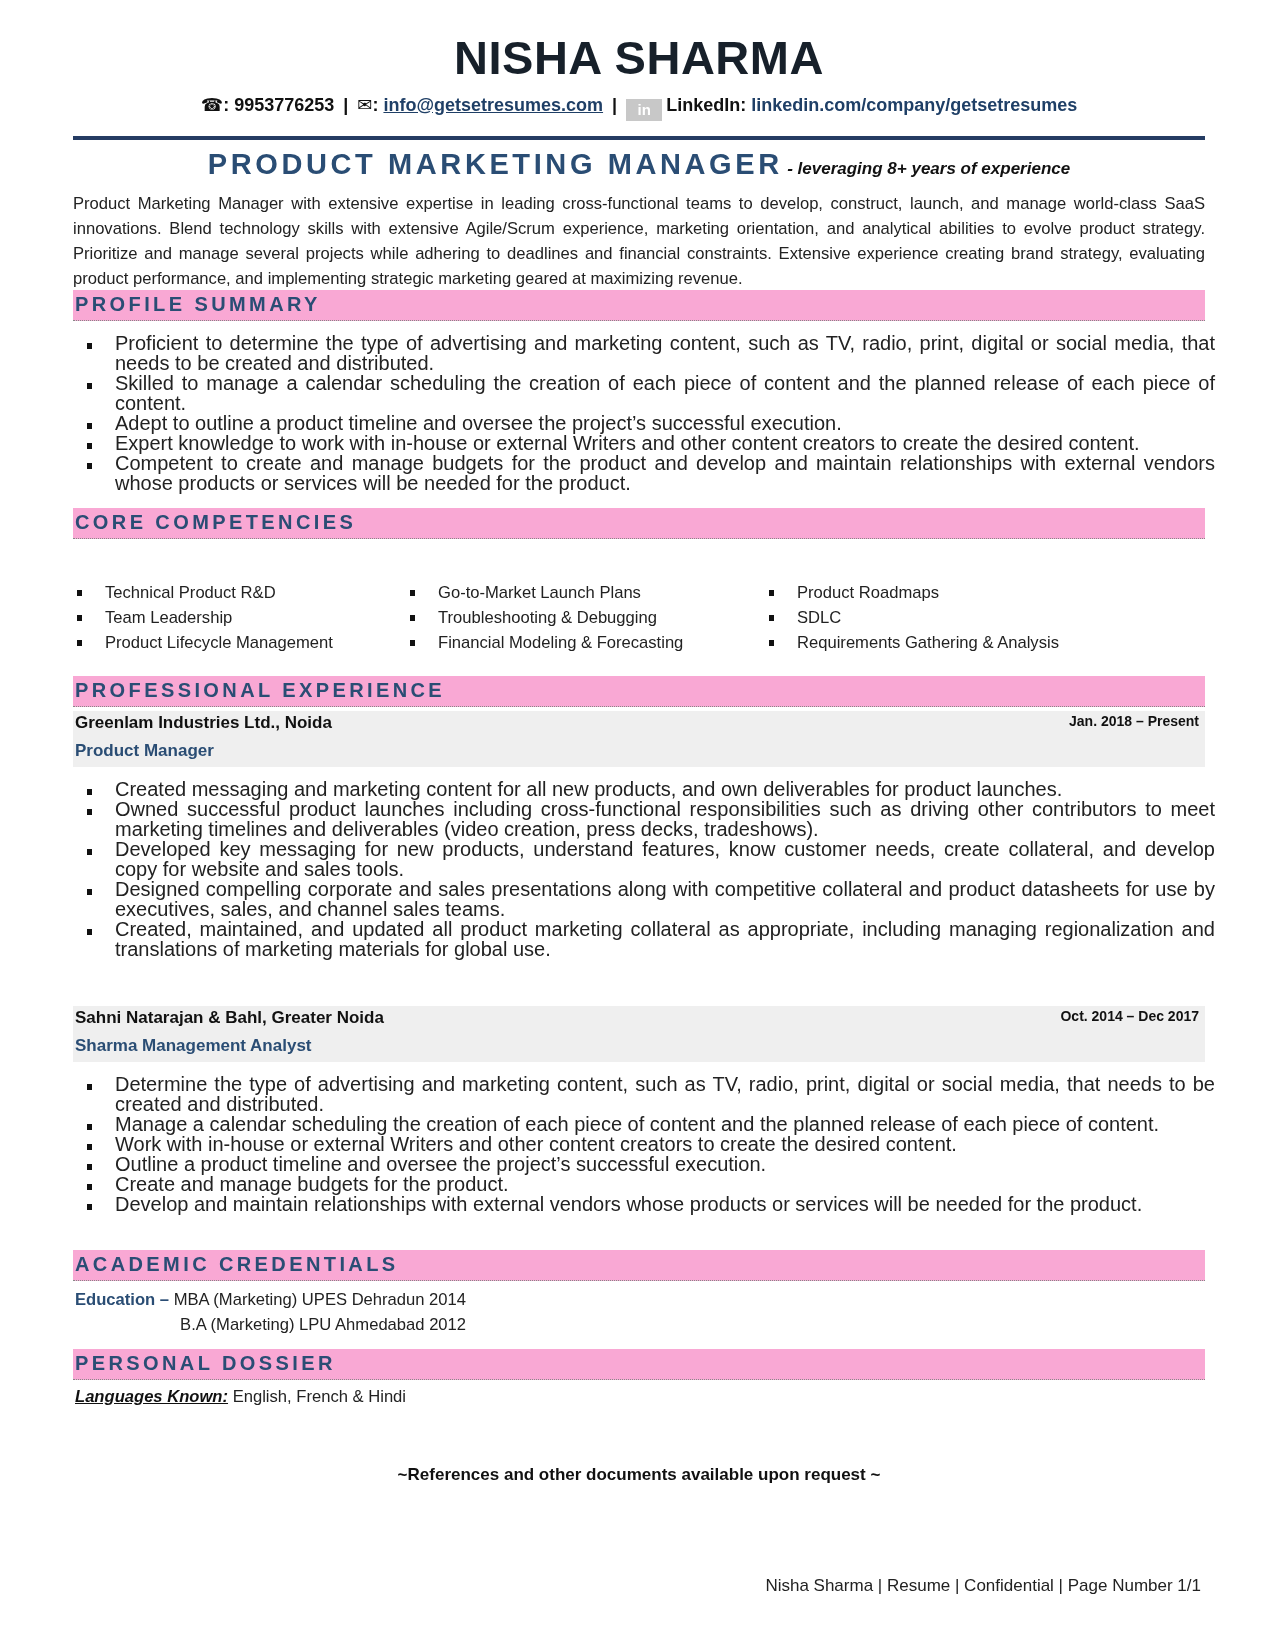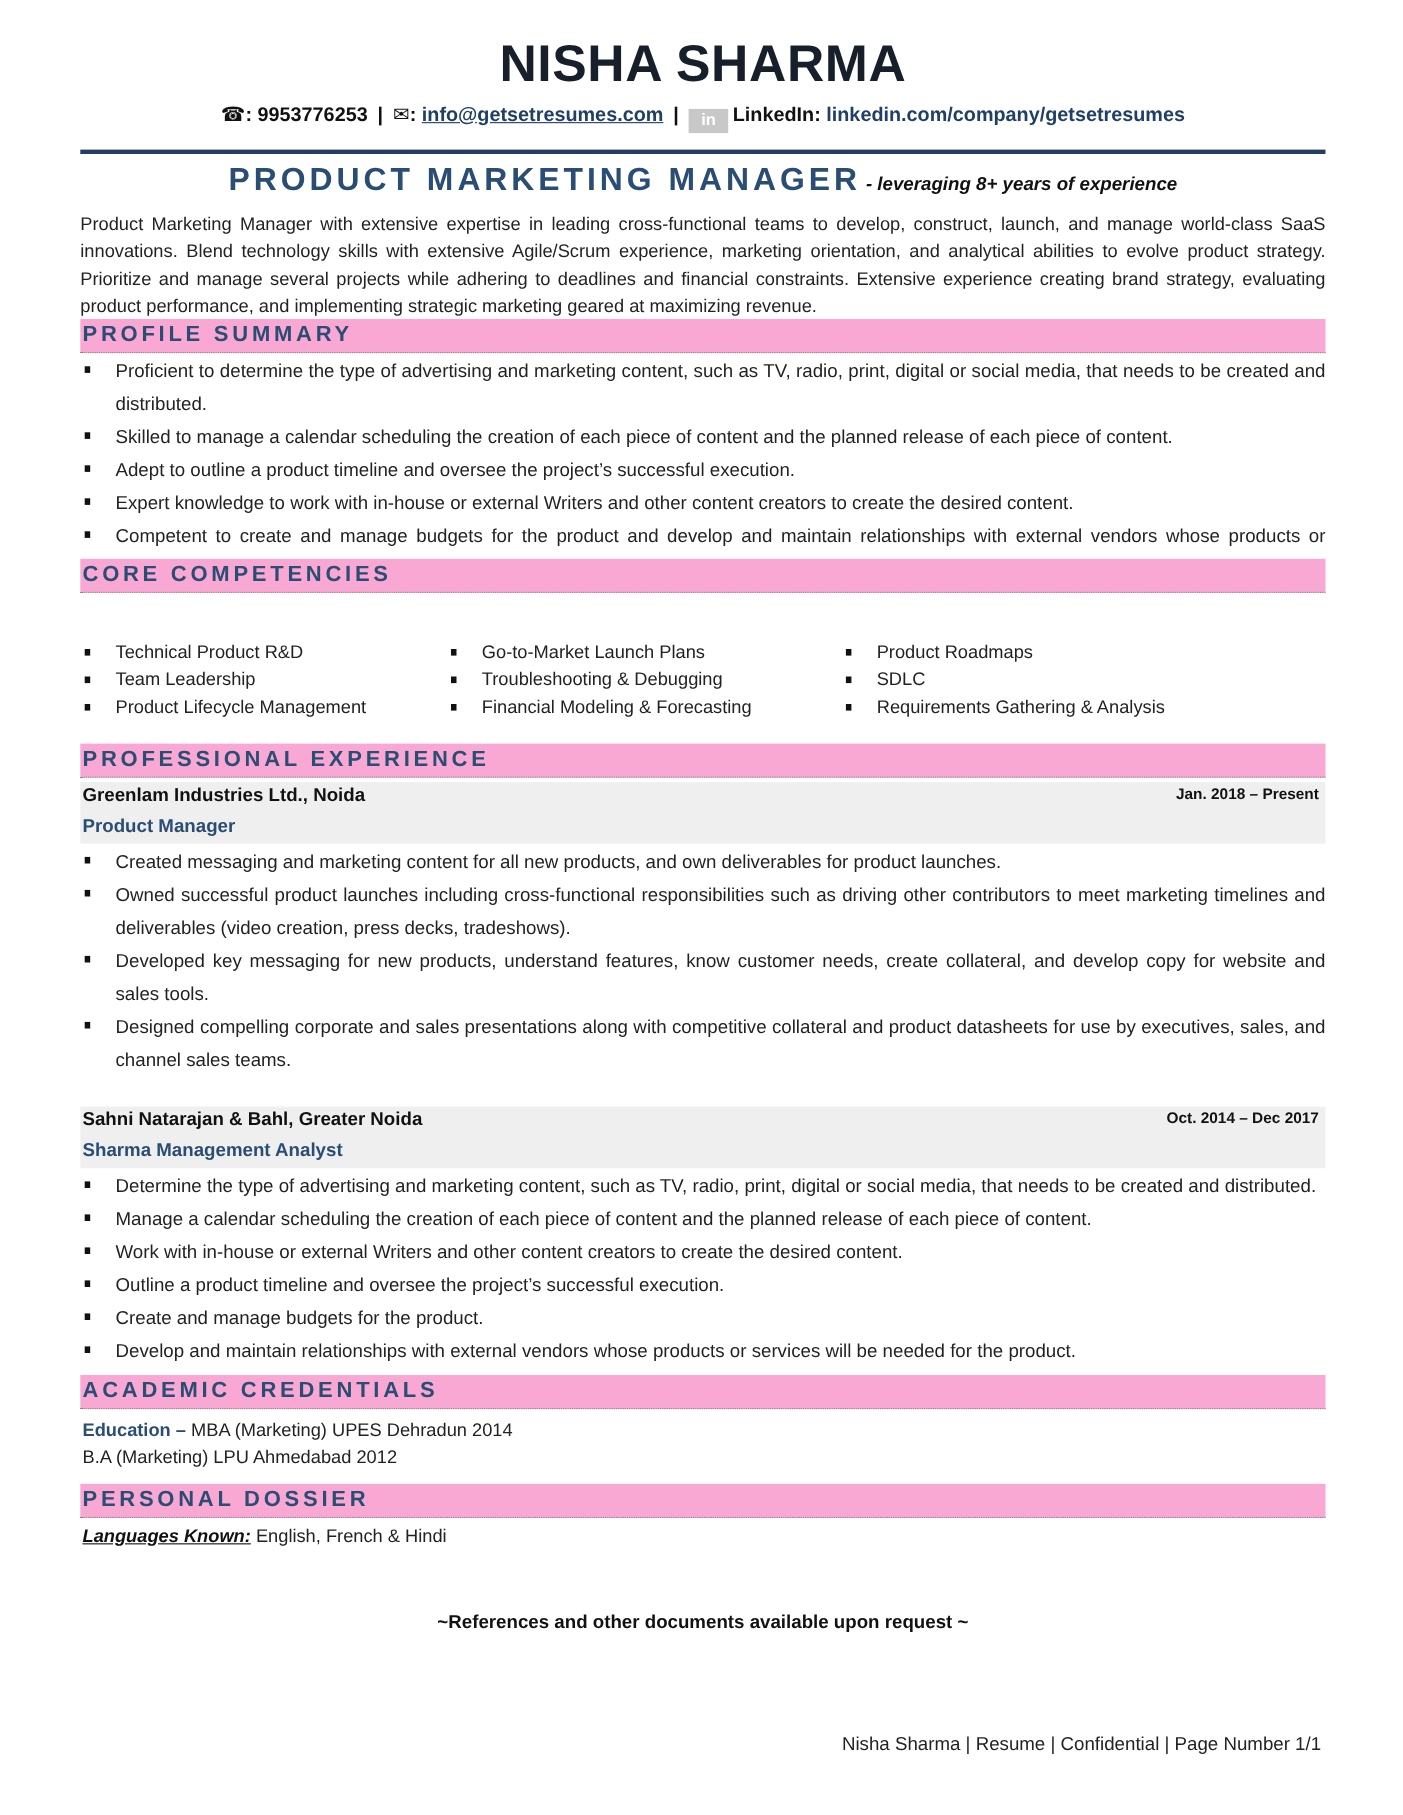--- a/index.html
+++ b/index.html
@@ -24,36 +24,36 @@
   .tagline { font-size: 17px; font-weight: bold; font-style: italic; color: #111; }
 
   .intro { position: absolute; top: 191px; left: 0; width: 1132px; font-size: 16.6px; line-height: 25px;
            text-align: justify; color: #222; margin: 0; }
 
   .sec-head { position: absolute; left: 0; width: 1132px; height: 30px; background: #f9a8d4;
               border-bottom: 1px dotted #888; }
   .sec-head span { position: absolute; left: 2px; top: 3px; font-size: 20px; font-weight: bold;
                    color: #2a4d74; letter-spacing: 3.4px; }
 
-  ul.bul { position: absolute; left: 0; width: 1132px; margin: 0; padding: 0; list-style: none;
-           font-size: 17px; line-height: 30px; color: #222; }
+  ul.bul { position: absolute; left: 0; width: 1132px; margin: 10px; padding: 0; list-style: none;
+           font-size: 20px; line-height: 20px; color: #222; }
   ul.bul li { position: relative; padding-left: 32px; text-align: justify; }
   ul.bul li::before { content: ""; position: absolute; left: 4px; top: 10px; width: 5px; height: 6px; background: #111; }
 
   .comp { position: absolute; left: 0; top: 580px; width: 1132px; }
   .comp ul { position: absolute; top: 0; margin: 0; padding: 0; list-style: none; font-size: 16.6px; line-height: 25px; color: #222; }
   .comp li { position: relative; padding-left: 32px; white-space: nowrap; }
   .comp li::before { content: ""; position: absolute; left: 4px; top: 10px; width: 5px; height: 6px; background: #111; }
 
   .job-head { position: absolute; left: 0; width: 1132px; height: 56px; background: #efefef; }
   .job-head .company { position: absolute; left: 2px; top: 2px; font-size: 17px; font-weight: bold; color: #111; }
   .job-head .dates { position: absolute; right: 6px; top: 2px; font-size: 14px; font-weight: bold; color: #111; }
   .job-head .role { position: absolute; left: 2px; top: 30px; font-size: 17px; font-weight: bold; color: #2a4d74; }
 
-  .edu { position: absolute; left: 2px; top: 1287px; font-size: 16.6px; line-height: 25px; color: #222; }
+  .edu { position: absolute; left: 2px; top: 1287px; font-size: 16.6px; line-height: 25px; color: #222; text-align: right; }
   .edu .lbl { font-weight: bold; color: #2a4d74; }
 
   .lang { position: absolute; left: 2px; top: 1387px; font-size: 16.6px; color: #222; }
   .lang .lbl { font-weight: bold; font-style: italic; text-decoration: underline; color: #111; }
 
   .refs { position: absolute; top: 1465px; left: 0; width: 1132px; text-align: center; font-size: 17px; font-weight: bold; color: #111; }
   .footer { position: absolute; top: 1548px; right: 4px; font-size: 17px; color: #222; margin-top: 28px; }
 </style>
 </head>
 <body>
@@ -121,20 +121,21 @@
   <div class="job-head" style="top:711px">
     <span class="company">Greenlam Industries Ltd., Noida</span>
     <span class="dates">Jan. 2018 – Present</span>
     <span class="role">Product Manager</span>
   </div>
   <ul class="bul" style="top:769px">
     <li>Created messaging and marketing content for all new products, and own deliverables for product launches.</li>
     <li>Owned successful product launches including cross-functional responsibilities such as driving other contributors to meet marketing timelines and deliverables (video creation, press decks, tradeshows).</li>
     <li>Developed key messaging for new products, understand features, know customer needs, create collateral, and develop copy for website and sales tools.</li>
     <li>Designed compelling corporate and sales presentations along with competitive collateral and product datasheets for use by executives, sales, and channel sales teams.</li>
+    <li>Created, maintained, and updated all product marketing collateral as appropriate, including managing regionalization and translations of marketing materials for global use.</li>
   </ul>
 
   <div class="job-head" style="top:1006px">
     <span class="company">Sahni Natarajan &amp; Bahl, Greater Noida</span>
     <span class="dates">Oct. 2014 – Dec 2017</span>
     <span class="role">Sharma Management Analyst</span>
   </div>
   <ul class="bul" style="top:1064px">
     <li>Determine the type of advertising and marketing content, such as TV, radio, print, digital or social media, that needs to be created and distributed.</li>
     <li>Manage a calendar scheduling the creation of each piece of content and the planned release of each piece of content.</li>

